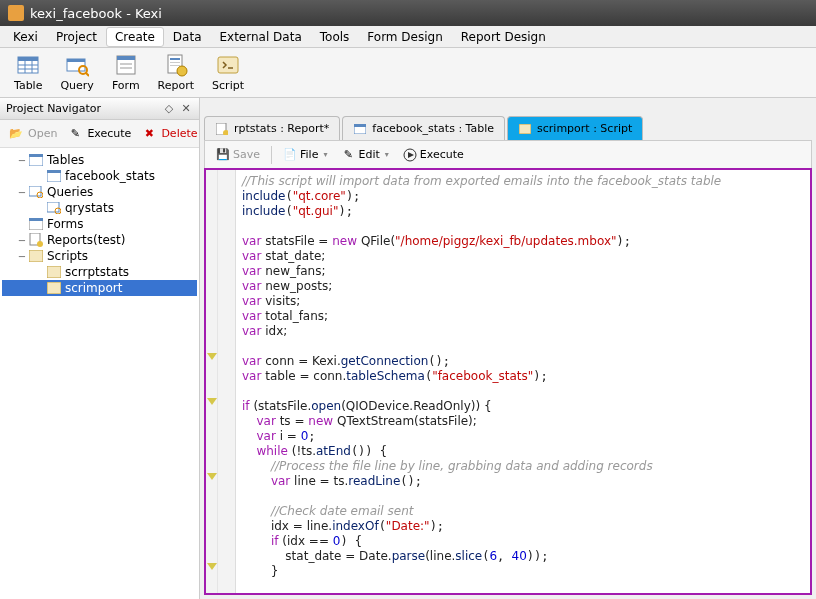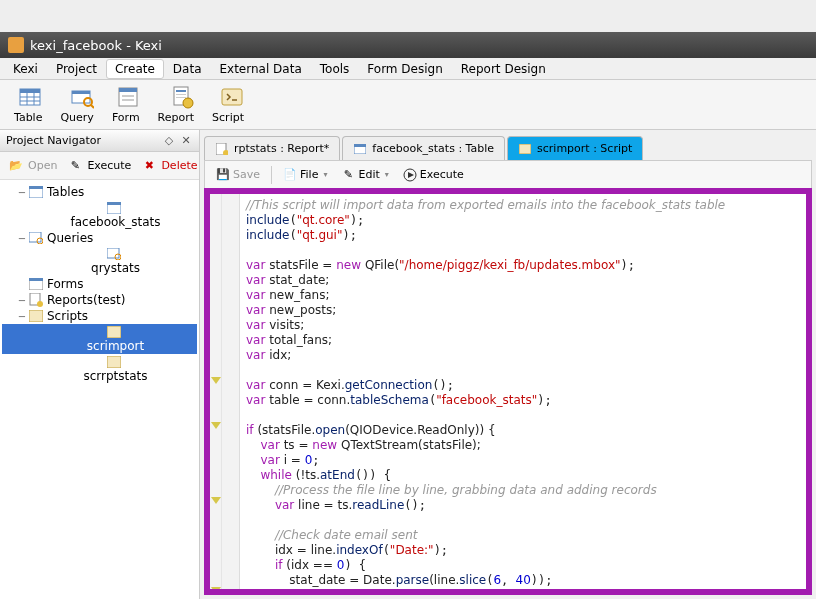--- a/index.html
+++ b/index.html
@@ -1,53 +1,53 @@
 <!DOCTYPE html>
 <html><head>
 <meta charset="utf-8">
 <style>
 * { box-sizing: border-box; margin: 0; padding: 0; font-family: "DejaVu Sans", "Liberation Sans", sans-serif; }
 body { width: 816px; height: 599px; background: #e8e8e8; font-size: 12px; overflow: hidden; }
 .window { width: 100%; height: 100%; display: flex; flex-direction: column; background: #eee; }
-.titlebar { height: 26px; background: linear-gradient(#5a5a5a, #3a3a3a); color: #fff; display: flex; align-items: center; padding: 0 8px; font-size: 13px; margin-top: 32px; }
+.titlebar { height: 26px; background: linear-gradient(#5a5a5a, #3a3a3a); color: #fff; display: flex; align-items: center; padding: 0 8px; font-size: 13px; }
 .titlebar .icon { width: 16px; height: 16px; margin-right: 6px; background: #e8a040; border-radius: 2px; }
 .menubar { height: 22px; background: #f0f0f0; display: flex; align-items: flex-end; padding: 0 4px; border-bottom: 1px solid #ccc; }
 .menu-item { padding: 2px 8px; cursor: pointer; border: 1px solid transparent; border-radius: 3px; }
 .menu-item.active { background: #fff; border: 1px solid #ccc; }
 .toolbar { height: 50px; background: #f5f5f5; display: flex; align-items: center; padding: 2px 8px; border-bottom: 1px solid #ccc; gap: 6px; }
-.tool-btn { display: flex; flex-direction: column; align-items: flex-end; padding: 2px 6px; cursor: pointer; gap: 2px; font-size: 11px; }
+.tool-btn { display: flex; flex-direction: column; align-items: center; padding: 2px 6px; cursor: pointer; gap: 2px; font-size: 11px; }
 .tool-btn .ic { width: 24px; height: 24px; display: flex; align-items: center; justify-content: center; }
 .content { flex: 1; display: flex; overflow: hidden; }
 .sidebar { width: 200px; background: #f5f5f5; border-right: 1px solid #ccc; display: flex; flex-direction: column; }
 .panel-hdr { height: 22px; background: linear-gradient(#fdfdfd, #e0e0e0); border-bottom: 1px solid #ccc; display: flex; align-items: center; padding: 0 6px; font-size: 11px; }
 .panel-hdr .spacer { flex: 1; }
 .panel-hdr .pbtn { width: 14px; height: 14px; display: flex; align-items:center; justify-content:center; margin-left:3px; cursor:pointer; color:#555;}
 .panel-tools { height: 28px; display: flex; align-items: center; padding: 0 4px; gap: 2px; border-bottom: 1px solid #ddd; }
 .ptbtn { display: flex; align-items: center; gap: 4px; padding: 2px 4px; font-size: 11px; cursor: pointer; }
 .ptbtn .ic { width: 16px; height: 16px; display:flex; align-items:center; justify-content:center;}
 .ptbtn.disabled { color: #999; }
 .tree { flex: 1; background: #fff; padding: 4px 2px; overflow: auto; font-size: 12px; }
 .tree-item { display: flex; align-items: center; padding: 1px 0; cursor: pointer; white-space: nowrap; }
 .tree-item .exp { width: 12px; text-align: center; color: #666; font-size: 10px; }
 .tree-item .ic { width: 16px; height: 14px; margin-right: 3px; display:flex; align-items:center; justify-content:center;}
 .tree-item.sel { background: #3874d1; color: #fff; }
 .tree .lvl1 { padding-left: 14px; }
-.tree .lvl2 { padding-left: 32px; flex-direction: column; }
+.tree .lvl2 { padding-left: 32px; }
 .main { flex: 1; display: flex; flex-direction: column; overflow: hidden; background:#f0f0f0; }
-.tabbar { height: 26px; display: flex; align-items: flex-end; padding: 0 4px; gap: 2px; margin-top:4px;}
+.tabbar { height: 26px; display: flex; align-items: flex-end; padding: 0 4px; gap: 2px; margin-top:16px;}
 .tab { height: 24px; background: #eee; border: 1px solid #bbb; border-bottom: none; border-radius: 4px 4px 0 0; display: flex; align-items: center; padding: 0 10px; gap: 5px; font-size: 11px; cursor: pointer; }
 .tab.active { background: #0ea5e9;}
 .tab .ic { width: 14px; height: 14px; display:flex; align-items:center; justify-content:center;}
 .editor-tools { height: 28px; background: #f7f7f7; border: 1px solid #ccc; border-bottom:none; display: flex; align-items: center; padding: 0 6px; gap: 4px; margin: 0 4px; }
 .etbtn { display: flex; align-items: center; gap: 3px; padding: 2px 4px; font-size: 11px; cursor: pointer; border:1px solid transparent; border-radius:2px;}
 .etbtn .ic { width: 14px; height: 14px; display:flex; align-items:center; justify-content:center;}
 .etbtn.disabled { color: #999; }
 .etbtn.dd::after { content:"▾"; font-size:8px; margin-left:2px; color:#888;}
 .sep { width:1px; height:18px; background:#ccc; margin:0 2px;}
-.editor-wrap { flex: 1; display: flex; margin: 0 4px 4px 4px; border: 6px solid #a21caf; background: #fff; overflow: hidden; }
+.editor-wrap { flex: 1; display: flex; margin: 0 4px 4px 4px; border: 2px solid #a21caf; background: #fff; overflow: hidden; }
 .gutter { width: 18px; background: #f3f3f3; border-right: 1px solid #ddd; }
 .marker-col { width: 12px; background: #f3f3f3; border-right: 1px solid #e5e5e5; position:relative;}
 .marker { position:absolute; left:1px; width:0; height:0; border-left:5px solid transparent; border-right:5px solid transparent; border-top:7px solid #d6c74a; transform: translateY(3px);}
 .code { flex: 1; padding: 4px 6px; font-family: "DejaVu Sans Mono", "Liberation Mono", monospace; font-size: 12px; line-height: 15px; white-space: pre; overflow: hidden; color: #222; }
 .cm { color: #999; font-style: italic; }
 .kw { color: #a21caf; font-weight: normal; }
 .fn { color: #0a246a; }
 .str { color: #c00808; }
 .num { color: #0000d0; }
 svg { display:block; }
@@ -216,37 +216,37 @@
           </div>
         <div class="tree-item lvl1">
             <span class="exp">−</span>
             <span class="ic">
               <svg width="14" height="12">
                 <rect width="14" height="12" fill="#f5e8c0" stroke="#c0a040"></rect>
               </svg>
             </span>
             <span>Scripts</span>
           </div>
+        <div class="tree-item lvl2">
+            <span class="exp"></span>
+            <span class="ic">
+              <svg width="14" height="12">
+                <rect width="14" height="12" fill="#f5e8c0" stroke="#c0a040"></rect>
+              </svg>
+            </span>
+            <span>scrrptstats</span>
+          </div>
         <div class="tree-item lvl2 sel">
             <span class="exp"></span>
             <span class="ic">
               <svg width="14" height="12">
                 <rect width="14" height="12" fill="#f5e8c0" stroke="#c0a040"></rect>
               </svg>
             </span>
             <span>scrimport</span>
-          </div>
-        <div class="tree-item lvl2">
-            <span class="exp"></span>
-            <span class="ic">
-              <svg width="14" height="12">
-                <rect width="14" height="12" fill="#f5e8c0" stroke="#c0a040"></rect>
-              </svg>
-            </span>
-            <span>scrrptstats</span>
           </div>
       </div>
     </div>
 
     <div class="main">
       <div class="tabbar">
         <div class="tab">
             <span class="ic">
               <svg width="12" height="12">
                 <rect width="10" height="12" fill="#fff" stroke="#888"></rect>

